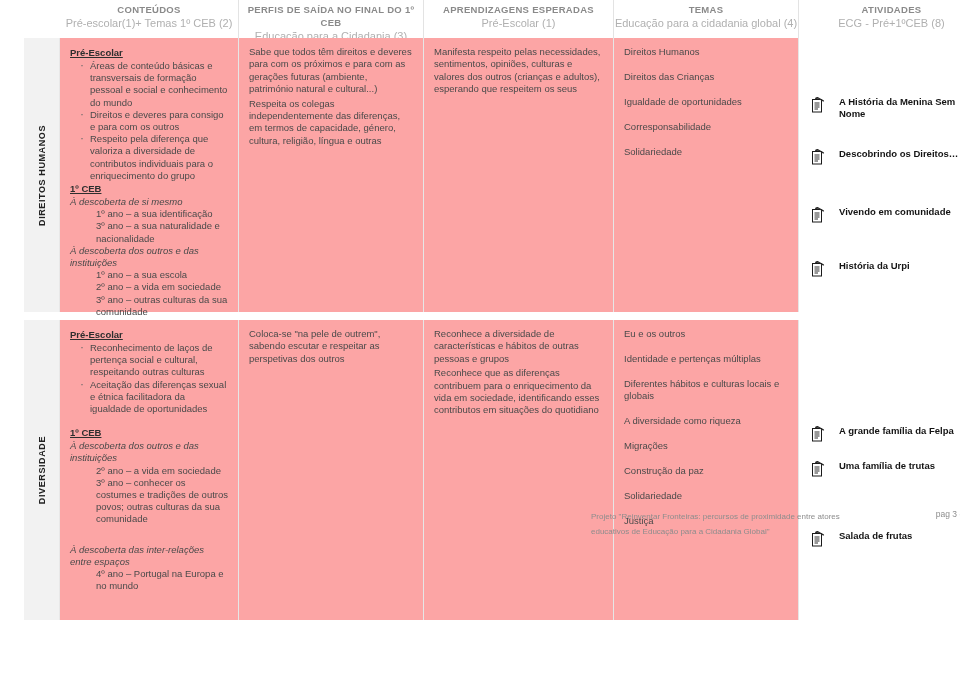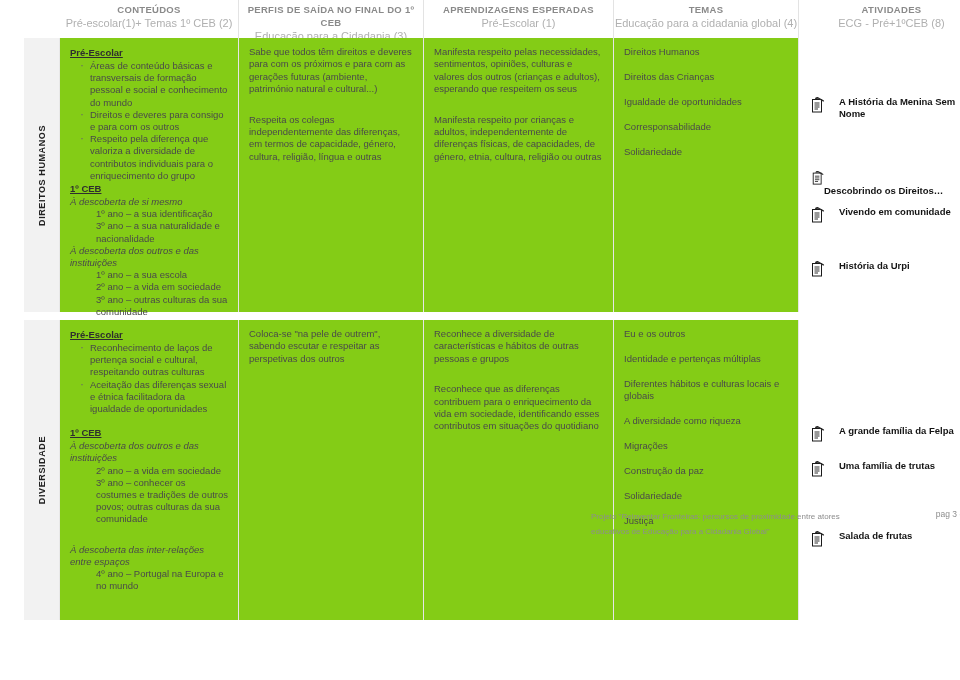--- a/index.html
+++ b/index.html
@@ -76,21 +76,21 @@
   }
 
   .cell{
     box-sizing:border-box;
     border-right:1px solid #e6e6e6;
     padding:8px 10px 8px 10px;
     font-size:9.5px;
     line-height:12.2px;
     color:#4a4a4a;
   }
-  .cell.shade{background:#84cc16;}
+  .cell.shade{background:#fca5a5;}
   .cell.last{border-right:none;}
 
   .cellhead{
     font-weight:bold;
     text-decoration:underline;
     color:#2e2e2e;
     font-size:9.5px;
     line-height:13px;
     margin-bottom:1px;
   }
@@ -111,21 +111,21 @@
     position:absolute;
     left:-1px;top:-1px;
     font-size:12px;
     color:#6a6a6a;
   }
   .ital{font-style:italic;color:#4a4a4a;line-height:12.2px;}
   .indent{padding-left:26px;line-height:12.2px;}
   .blk{margin-top:18px;}
 
   .para{margin:0 0 0 0;line-height:12.4px;}
-  .para + .para{margin-top:18px;}
+  .para + .para{margin-top:2px;}
 
   .themes .titem{
     line-height:12px;
     margin-bottom:13px;
     color:#4a4a4a;
   }
 
   
   .acts{padding:8px 8px 8px 12px;}
   .act{
@@ -220,21 +220,20 @@
       <div class="indent">3º ano – outras culturas da sua comunidade</div>
     </div>
 
     <div class="cell shade c2">
       <div class="para">Sabe que todos têm direitos e deveres para com os próximos e para com as gerações futuras (ambiente, património natural e cultural...)</div>
       <div class="para">Respeita os colegas independentemente das diferenças, em termos de capacidade, género, cultura, religião, língua e outras</div>
     </div>
 
     <div class="cell shade c3">
       <div class="para">Manifesta respeito pelas necessidades, sentimentos, opiniões, culturas e valores dos outros (crianças e adultos), esperando que respeitem os seus</div>
-      <div class="para">Manifesta respeito por crianças e adultos, independentemente de diferenças físicas, de capacidades, de género, etnia, cultura, religião ou outras</div>
     </div>
 
     <div class="cell shade c4 themes">
       <div class="titem">Direitos Humanos</div>
       <div class="titem">Direitos das Crianças</div>
       <div class="titem">Igualdade de oportunidades</div>
       <div class="titem">Corresponsabilidade</div>
       <div class="titem">Solidariedade</div>
     </div>
 
@@ -243,21 +242,21 @@
         <svg class="docicon" viewBox="0 0 15 17">
           <rect x="1.5" y="3.5" width="9" height="12.5" fill="#ffffff" stroke="#1a1a1a" stroke-width="1"></rect>
           <line x1="3.5" y1="7" x2="8.5" y2="7" stroke="#1a1a1a" stroke-width="0.9"></line>
           <line x1="3.5" y1="9" x2="8.5" y2="9" stroke="#1a1a1a" stroke-width="0.9"></line>
           <line x1="3.5" y1="11" x2="8.5" y2="11" stroke="#1a1a1a" stroke-width="0.9"></line>
           <line x1="3.5" y1="13" x2="7" y2="13" stroke="#1a1a1a" stroke-width="0.9"></line>
           <path d="M4 3.2 C4 1.2 6 0.6 7.6 1.4 L12.6 4.2 C13.6 4.8 13 6 12 5.5 L7.2 2.8" fill="#2b2b2b"></path>
         </svg>
         <div class="alabel">A História da Menina Sem Nome</div>
       </div>
-      <div class="act" style="top:132px;left:12px;flex-direction:column;">
+      <div class="act" style="top:110px;left:12px;">
         <svg class="docicon" viewBox="0 0 15 17">
           <rect x="1.5" y="3.5" width="9" height="12.5" fill="#ffffff" stroke="#1a1a1a" stroke-width="1"></rect>
           <line x1="3.5" y1="7" x2="8.5" y2="7" stroke="#1a1a1a" stroke-width="0.9"></line>
           <line x1="3.5" y1="9" x2="8.5" y2="9" stroke="#1a1a1a" stroke-width="0.9"></line>
           <line x1="3.5" y1="11" x2="8.5" y2="11" stroke="#1a1a1a" stroke-width="0.9"></line>
           <line x1="3.5" y1="13" x2="7" y2="13" stroke="#1a1a1a" stroke-width="0.9"></line>
           <path d="M4 3.2 C4 1.2 6 0.6 7.6 1.4 L12.6 4.2 C13.6 4.8 13 6 12 5.5 L7.2 2.8" fill="#2b2b2b"></path>
         </svg>
         <div class="alabel">Descobrindo os Direitos…</div>
       </div>

